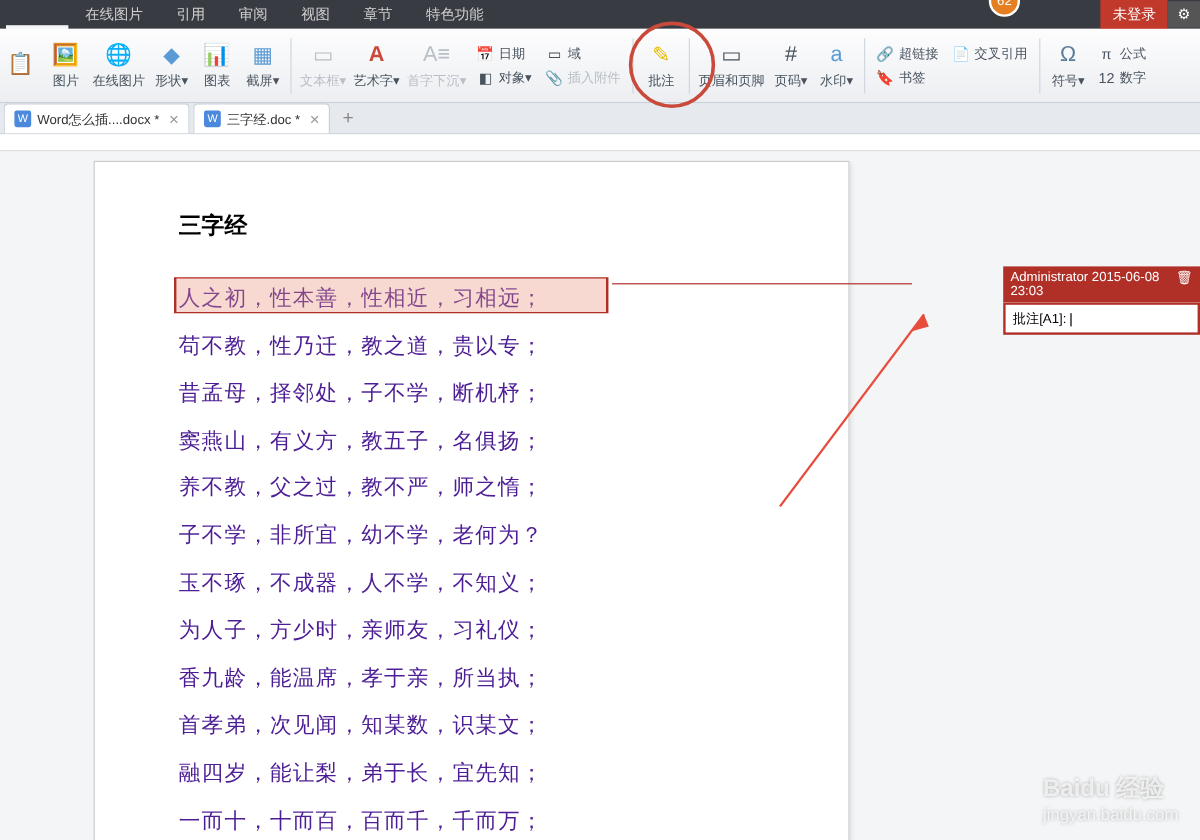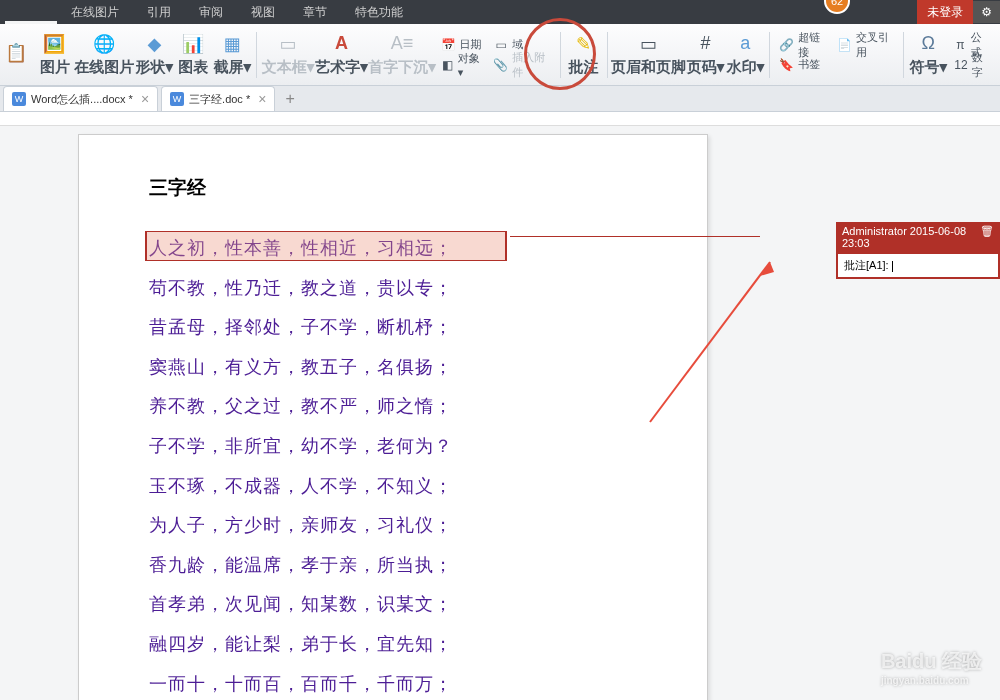--- a/index.html
+++ b/index.html
@@ -10,21 +10,21 @@
 .menubar .tab.active { background: #f4f5f6; color: #333; margin-top: 40px; }
 .menubar-right { position: absolute; right: 0; display: flex; align-items: center; height: 28px; }
 .login-btn { background: #c0392b; color: #fff; font-size: 12px; padding: 4px 10px; }
 .gear-btn { background: #555; padding: 4px 8px; color: #fff; font-size: 12px; }
 .badge { position: absolute; width: 26px; height: 26px; background: #e67e22; border: 2px solid #fff; border-radius: 50%; color: #fff; font-size: 11px; display: flex; align-items: center; justify-content: center; right: 150px; top: -12px; }
 
 .ribbon { height: 62px; background: linear-gradient(#fdfdfe, #eceef1); border-bottom: 1px solid #c9d0d8; display: flex; align-items: center; padding: 0 4px; position: relative; }
 .rbtn { display: flex; flex-direction: column; align-items: center; margin: 0 3px; font-size: 11px; color: #48535e; min-width: 32px; }
 .rbtn.disabled { color: #b8bfc6; }
 .rbtn .icn { width: 22px; height: 22px; margin-bottom: 3px; display: flex; align-items: center; justify-content: center; font-size: 18px; }
-.rbtn .lbl { font-size: 15px; white-space: nowrap; font-weight: bold; }
+.rbtn .lbl { font-size: 11px; white-space: nowrap; }
 .sep { width: 1px; height: 46px; background: #d1d7de; margin: 0 4px; }
 .tiny-row { display: flex; flex-direction: column; font-size: 11px; color: #48535e; margin: 0 3px; }
 .tiny-row div { display: flex; align-items: center; height: 20px; padding: 0 3px; }
 .tiny-row .ti { width: 14px; height: 14px; margin-right: 4px; display: inline-flex; align-items: center; justify-content: center; font-size: 12px; }
 
 .circle-hl { position: absolute; width: 72px; height: 72px; border: 3px solid #c94a3b; border-radius: 50%; left: 524px; top: -6px; z-index: 10; pointer-events: none; }
 
 .doctabs { height: 26px; background: #e6e9ed; border-bottom: 1px solid #c9d0d8; display: flex; align-items: center; }
 .doctab { height: 25px; background: #fff; border: 1px solid #c9d0d8; border-bottom: none; border-radius: 4px 4px 0 0; display: flex; align-items: center; padding: 0 8px; font-size: 11px; margin-left: 3px; color: #333; }
 .doctab .ti { width: 14px; height: 14px; background: #4a89dc; border-radius: 2px; margin-right: 5px; color: #fff; font-size: 9px; display: flex; align-items: center; justify-content: center; }
@@ -39,21 +39,21 @@
 .doc-line.hl { position: relative; }
 .hl-box { position: absolute; left: -4px; top: 2px; right: 130px; height: 30px; background: rgba(234, 147, 124, 0.35); border: 1px solid #b03028; border-left: 2px solid #b03028; border-right: 2px solid #b03028; }
 
 .connector { position: absolute; border-top: 1px solid #b03028; }
 .comment-pane { position: absolute; right: 0; top: 218px; width: 192px; padding-left: 28px; }
 .comment-hdr { background: #b03028; color: #fff; font-size: 11px; padding: 3px 6px; display: flex; justify-content: space-between; }
 .comment-body { border: 2px solid #b03028; background: #fff; padding: 4px 6px; font-size: 11px; min-height: 20px; }
 .cursor-blink { display: inline-block; width: 1px; height: 11px; background: #000; vertical-align: middle; }
 
 .watermark { position: absolute; right: 18px; bottom: 14px; color: rgba(255,255,255,0.7); font-size: 20px; font-weight: bold; text-align: left; text-shadow: 0 0 3px rgba(0,0,0,0.3); pointer-events: none; }
-.watermark .sub { font-size: 10px; font-weight: bold; }
+.watermark .sub { font-size: 14px; font-weight: normal; }
 </style>
 </head>
 <body>
 
 <div class="menubar">
   <div class="tab active">插入</div>
   <div class="tab">在线图片</div>
   <div class="tab">引用</div>
   <div class="tab">审阅</div>
   <div class="tab">视图</div>

